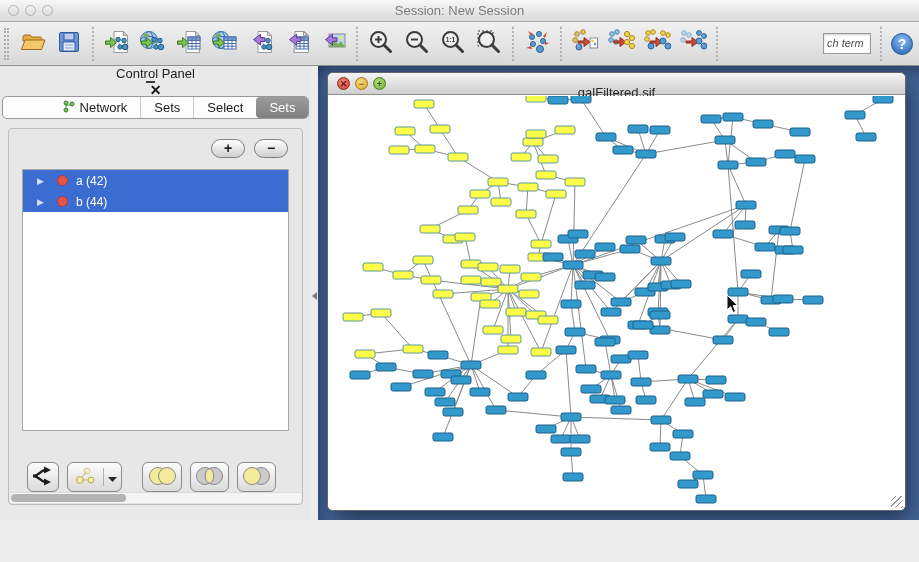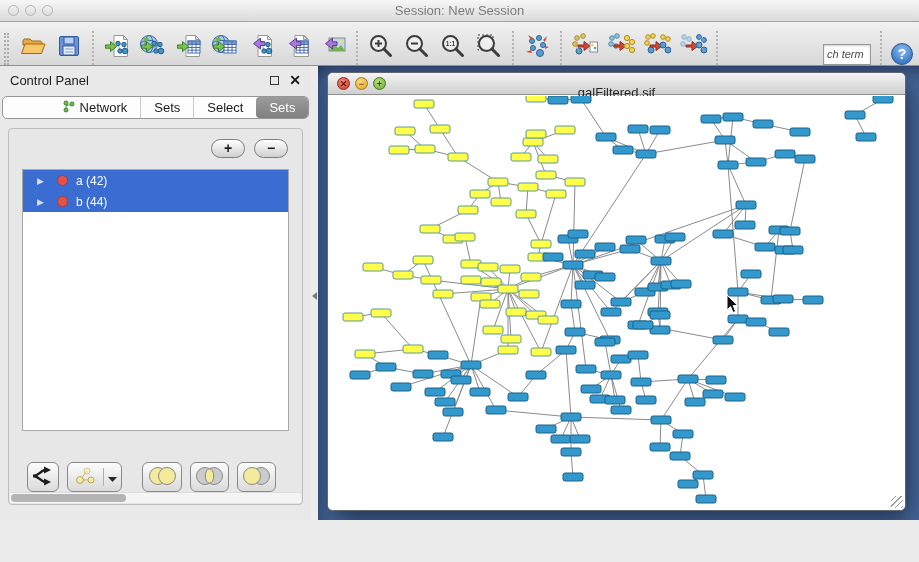--- a/index.html
+++ b/index.html
@@ -12,41 +12,41 @@
     background:linear-gradient(#f7f7f7,#dadada); border-bottom:1px solid #a6a6a6;
     display:flex; align-items:center; }
   .traffic { position:absolute; left:8px; top:5px; display:flex; gap:6px; }
   .tl { width:11px; height:11px; border-radius:50%;
     border:1.5px solid #b2b2b2; background:linear-gradient(#f2f2f2,#dcdcdc); }
   .win-title { width:100%; text-align:center; font-size:13px; color:#7c7c7c; }
 
   
   .toolbar { position:absolute; top:22px; left:0; right:0; height:44px;
     background:linear-gradient(#f1f1f1,#d8d8d8); border-bottom:1px solid #8f8f8f;
-    display:flex; align-items:flex-end; padding:0 6px 0 4px; }
+    display:flex; align-items:center; padding:0 6px 0 4px; }
   .tb-handle { width:5px; height:32px; margin-right:6px;
     border-left:2px dotted #aeaeae; border-right:2px dotted #aeaeae; }
   .tb-btn { width:36px; height:36px; border:none; background:transparent;
     display:flex; align-items:center; justify-content:center; padding:0; }
   .tb-sep { width:0; height:34px; border-left:2px dotted #b3b3b3; margin:0 5px; }
   .tb-search { width:48px; height:21px; background:#fff; border:1px solid #9a9a9a;
     box-shadow:inset 0 1px 2px rgba(0,0,0,.2); font-style:italic; font-size:11px;
     color:#4c4c4c; padding:3px 2px 0 3px; overflow:hidden; white-space:nowrap; margin-right:4px;}
   .tb-help { width:22px; height:22px; border-radius:50%; border:1px solid #2a5a9a;
     background:radial-gradient(circle at 50% 32%,#8fc0f0,#3e7cc7 70%);
     color:#fff; font-weight:bold; font-size:14px; line-height:20px; text-align:center;
     margin-left:4px; }
 
   
   .main { position:absolute; top:66px; left:0; right:0; height:454px; display:flex; }
 
   
   .panel { width:311px; background:#e9e9e9; position:relative; }
   .panel-header { height:28px; display:flex; align-items:center; padding:0 10px;
-    font-size:13px; color:#222; }
+    font-size:13px; color:#222;flex-direction:column; }
   .panel-header .sp { flex:1; }
   .float-btn { width:9px; height:9px; border:1.5px solid #3a3a3a; margin-right:10px; }
   .close-btn { font-size:14px; font-weight:bold; color:#161616; line-height:1; }
   .tabwrap { text-align:center; margin-top:2px; }
   .tabbar { display:inline-flex; border:1px solid #979797; border-radius:5px;
     background:#fdfdfd; height:23px; overflow:hidden; font-size:13px; color:#1c1c1c;padding-left:47px; }
   .tab { display:flex; align-items:center; gap:5px; padding:0 13px;
     border-left:1px solid #cbcbcb; }
   .tab:first-child { border-left:none; }
   .tab.active { background:linear-gradient(#9c9c9c,#7f7f7f); color:#fff;

